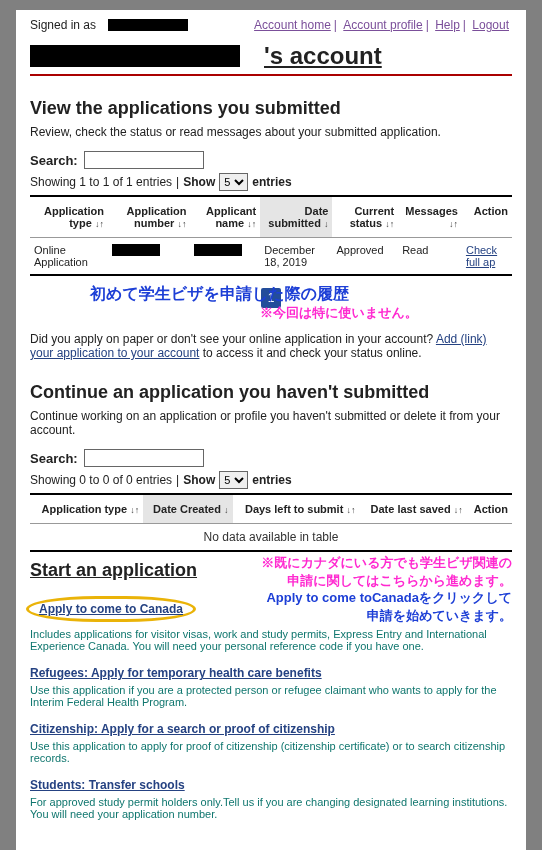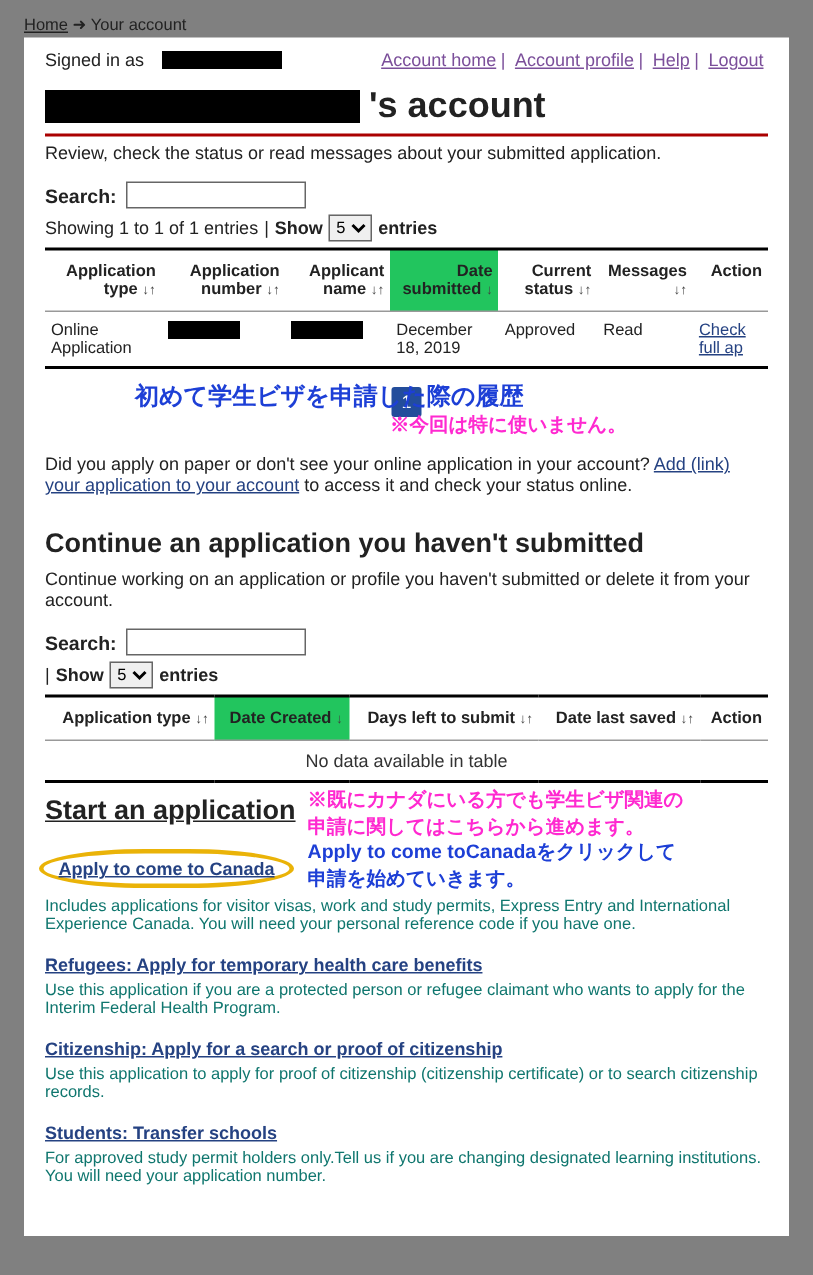--- a/index.html
+++ b/index.html
@@ -53,21 +53,22 @@
   }
   .links span.sep { color: #7b4f9a; }
   h1 {
     font-size: 24px;
     font-weight: bold;
     margin: 2px 0 4px 0;
     border-bottom: 2px solid #a00;
     padding-bottom: 4px;
     display: flex;
     align-items: center;
-    gap: 6px;
+    gap: 24px;
+    text-decoration: underline;
   }
   .redact-big {
     display: inline-block;
     background: #000;
     height: 22px;
     width: 210px;
   }
   h2 {
     font-size: 18px;
     font-weight: bold;
@@ -112,21 +113,21 @@
   }
   table.data th {
     text-align: right;
     font-weight: bold;
     padding: 8px 4px;
     border-bottom: 1px solid #999;
     vertical-align: top;
     white-space: normal;
   }
   table.data th.sorted {
-    background: #22c55e;
+    background: #e5e5e5;
     margin-left: 41px;
   }
   table.data td {
     padding: 6px 4px;
     vertical-align: top;
   }
   .sort-ic { font-size: 9px; color: #444; }
   .redact-cell {
     display:inline-block;
     background:#000;
@@ -210,25 +211,20 @@
   .sect-desc {
     font-size: 11px;
     margin: 4px 0 14px 0;
     color: #0f766e;
   }
 </style>
 </head>
 <body>
 
 <div class="page">
-  <div class="breadcrumb">
-    <a href="#">Home</a>
-    <span>➜</span>
-    <span>Your account</span>
-  </div>
 
   <div class="card">
     <div class="topbar">
       <div class="signed">
         <span>Signed in as</span>
         <span class="redact"></span>
       </div>
       <div class="links">
         <a href="#">Account home</a><span class="sep">|</span>
         <a href="#">Account profile</a><span class="sep">|</span>
@@ -236,20 +232,21 @@
         <a href="#">Logout</a>
       </div>
     </div>
 
     <h1>
       <span class="redact-big"></span>
       <span>'s account</span>
     </h1>
 
     
+    <h2>View the applications you submitted</h2>
     <p class="desc">Review, check the status or read messages about your submitted application.</p>
 
     <div class="search-row">
       <label>Search:</label>
       <input type="text" style="">
     </div>
     <div class="showing">
       <span>Showing 1 to 1 of 1 entries</span>
       <span>|</span>
       <b>Show</b>
@@ -296,20 +293,21 @@
 
     
     <h2>Continue an application you haven't submitted</h2>
     <p class="desc">Continue working on an application or profile you haven't submitted or delete it from your account.</p>
 
     <div class="search-row">
       <label>Search:</label>
       <input type="text" style="">
     </div>
     <div class="showing">
+      <span>Showing 0 to 0 of 0 entries</span>
       <span>|</span>
       <b>Show</b>
       <select><option>5</option></select>
       <b>entries</b>
     </div>
 
     <table class="data">
       <thead>
         <tr>
           <th><span>Application type</span> <span class="sort-ic">↓↑</span></th>
@@ -322,21 +320,21 @@
       <tbody>
         <tr>
             <td colspan="5" class="no-data">No data available in table</td>
           </tr>
       </tbody>
     </table>
 
     
     <div class="start-wrap">
       <h2>Start an application</h2>
-      <div style="flex:1; margin-top:2px;">
+      <div style="flex:1; margin-top:2px;text-align:right;">
         <div class="pink-inline">※既にカナダにいる方でも学生ビザ関連の</div>
         <div class="pink-inline">申請に関してはこちらから進めます。</div>
         <div class="blue-inline">Apply to come toCanadaをクリックして</div>
         <div class="blue-inline">申請を始めていきます。</div>
       </div>
     </div>
 
     <div style="margin-top:-32px;">
       <span class="circle-wrap">
         <a href="#" class="section-link">Apply to come to Canada</a>

